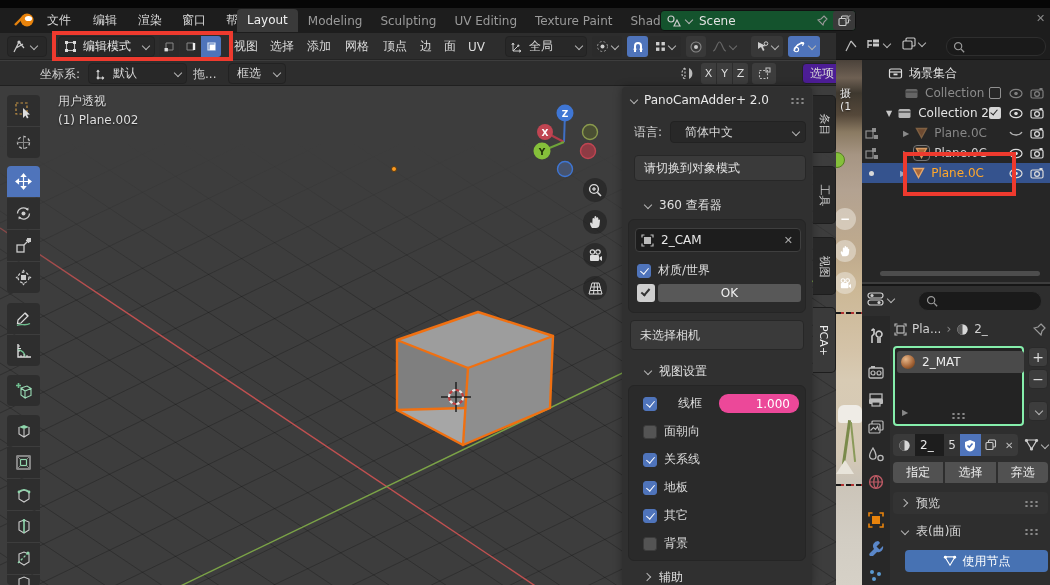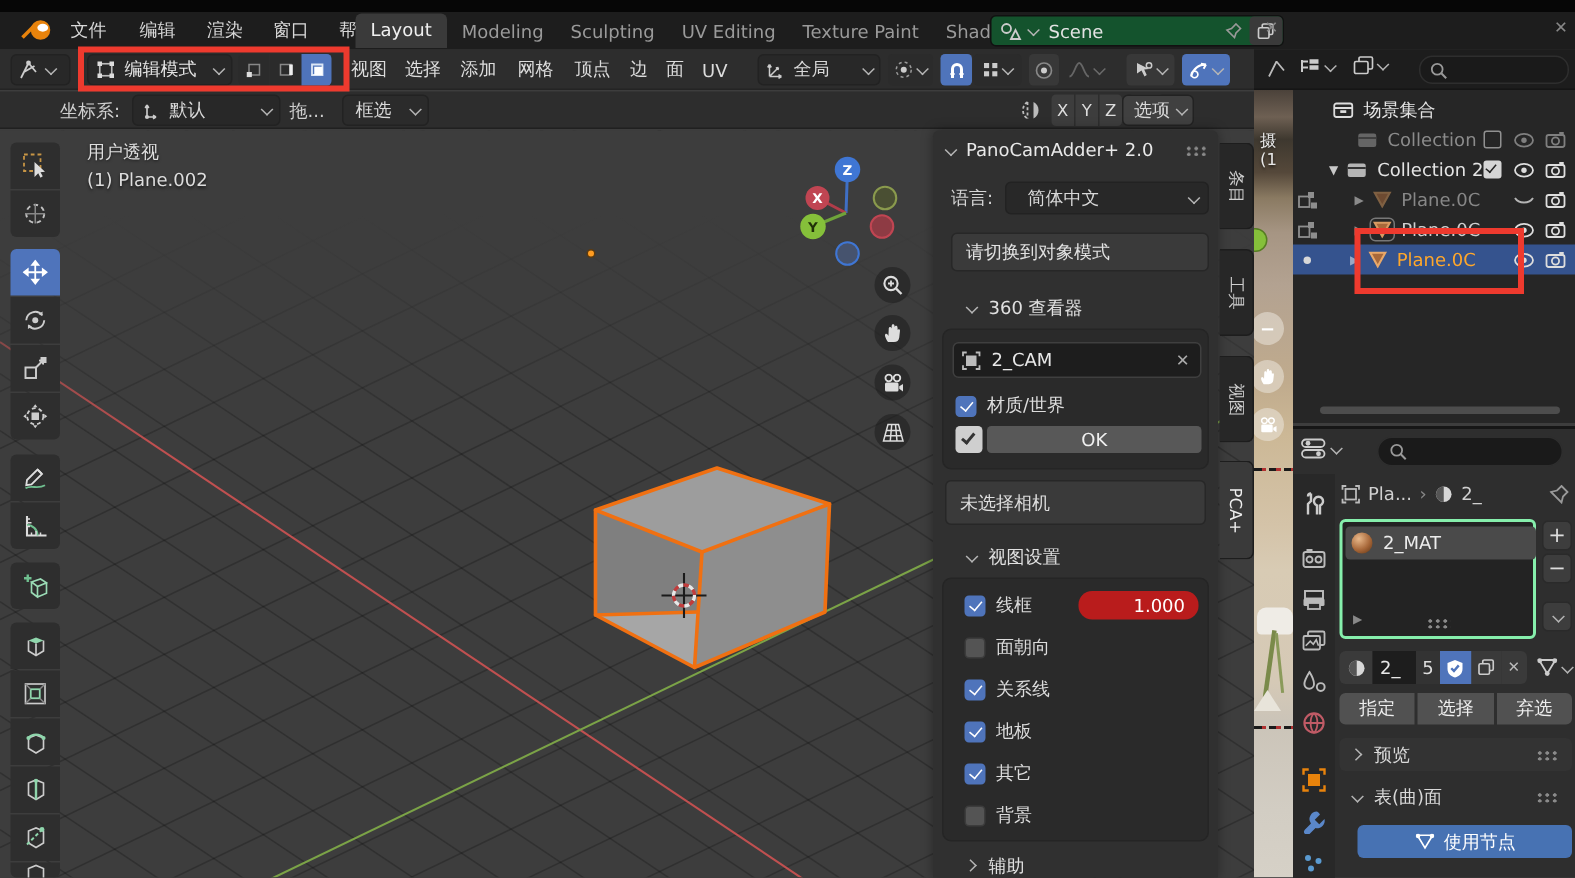--- a/index.html
+++ b/index.html
@@ -214,21 +214,21 @@
     <span class="hbtn" style="width:15px;background:#3d3d3d;border-radius:3px 0 0 3px;font-size:11px;color:#ddd">X</span>
     <span class="hbtn" style="width:15px;background:#3d3d3d;border-radius:0;font-size:11px;color:#ddd">Y</span>
     <span class="hbtn" style="width:15px;background:#3d3d3d;border-radius:0 3px 3px 0;font-size:11px;color:#ddd">Z</span>
   </div>
   <span class="hbtn abs" style="left:752px;top:2px;width:24px;background:#3d3d3d">
     <svg width="13" height="13" viewBox="0 0 13 13">
         <rect x="1.5" y="3.5" width="8" height="8" fill="none" stroke="#bbb" stroke-width="1.1" stroke-dasharray="2 1.6"></rect>
         <rect x="8" y="1" width="4" height="4" fill="none" stroke="#bbb" stroke-width="1.1"></rect>
       </svg>
   </span>
-  <div class="dd abs" style="left:748px;top:2px;width:48px;background:#404040">
+  <div class="dd abs" style="left:802px;top:2px;width:48px;background:#4c1d95">
     <span style="flex:1;padding-left:7px">选项</span>
     <span class="chev" style="margin-right:4px"></span>
   </div>
 </div>
 
 <div class="abs" style="left:0;top:87px;width:836px;height:498px;background:#3d3d3d;overflow:hidden">
   <svg id="grid" class="abs" style="left:0;top:0" width="836" height="498">
       <line x1="0" y1="-560" x2="836" y2="-1" stroke="rgba(15,15,15,0.28)" stroke-width="1"></line>
       <line x1="0" y1="-522" x2="836" y2="37" stroke="rgba(15,15,15,0.28)" stroke-width="1"></line>
       <line x1="0" y1="-484" x2="836" y2="75" stroke="rgba(15,15,15,0.28)" stroke-width="1"></line>
@@ -509,23 +509,23 @@
   <div class="abs flex" style="left:8px;top:233px;width:174px;height:30px;background:#3a3a3a;border:1px solid #272727;border-radius:4px;padding-left:9px;color:#dddddd">
     <span>未选择相机</span>
   </div>
   <div class="abs flex" style="left:22px;top:276px">
     <span class="chev" style="margin-right:8px"></span>
     <span style="color:#e0e0e0">视图设置</span>
   </div>
   <div class="abs" style="left:6px;top:298px;width:178px;height:176px;background:#2a2a2a;border:1px solid #252525;border-radius:6px">
     <div class="abs flex" style="left:14px;top:9px">
       <span class="chk on"></span>
-      <span style="margin-left:7px;color:#dcdcdc">线框</span>
-    </div>
-    <div class="abs flex" style="left:90px;top:8px;width:80px;height:19px;background:#b91c1c;border-radius:9px;justify-content:flex-end;padding-right:9px;color:#fff">
+      <span style="margin-left:21px;color:#dcdcdc">线框</span>
+    </div>
+    <div class="abs flex" style="left:90px;top:8px;width:80px;height:19px;background:#ec4899;border-radius:9px;justify-content:flex-end;padding-right:9px;color:#fff">
       <span>1.000</span>
     </div>
     <div class="abs flex" style="left:14px;top:37px">
       <span class="chk"></span>
       <span style="margin-left:7px;color:#dcdcdc">面朝向</span>
     </div>
     <div class="abs flex" style="left:14px;top:65px">
       <span class="chk on"></span>
       <span style="margin-left:7px;color:#dcdcdc">关系线</span>
     </div>

